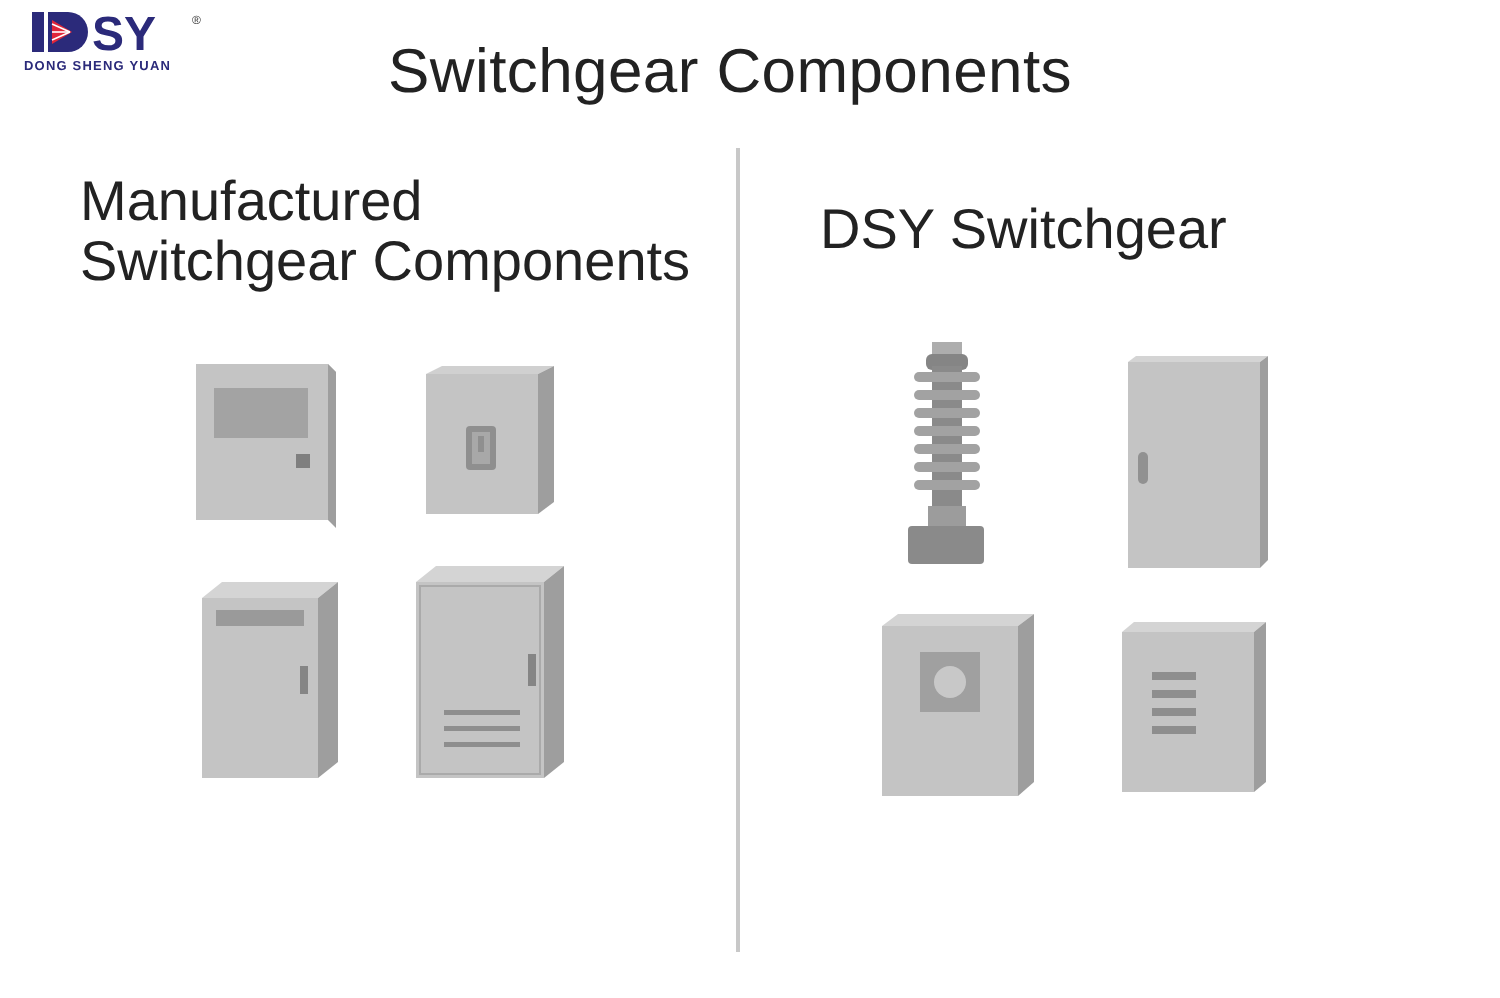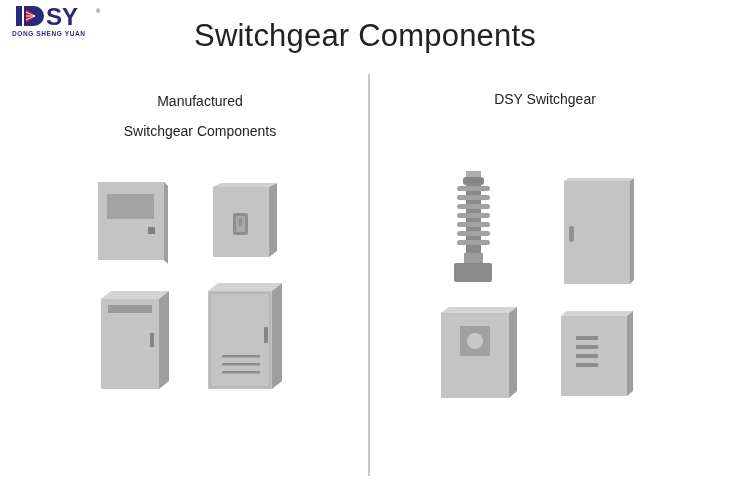--- a/index.html
+++ b/index.html
@@ -13,24 +13,24 @@
     position:absolute; left:8px; top:26px; font-size:6.5px; letter-spacing:0.6px;
     color:#2b2a7a; font-weight:bold; white-space:nowrap;
   }
   .logo-reg { position:absolute; left:92px; top:4px; font-size:6px; color:#333; }
 
   .title {
     position:absolute; left:0; width:730px; top:18px; text-align:center;
     font-size:31px; font-weight:normal; color:#222; letter-spacing:0.2px;
   }
   .col-title {
-    position:absolute; text-align:center; font-size:14px; line-height:30px; color:#222;
+    position:absolute; font-size:28px; line-height:30px; color:#222;
   }
   .col-left { left:40px; width:320px; top:86px; }
-  .col-right { left:410px; width:270px; top:84px; }
+  .col-right { left:410px; width:270px; top:100px; }
 
   .divider {
     position:absolute; left:368px; top:74px; width:2px; height:402px; background:#c8c8c8;
   }
 
   .item { position:absolute; }
   .item svg { display:block; overflow:visible; }
 </style>
 </head>
 <body>

